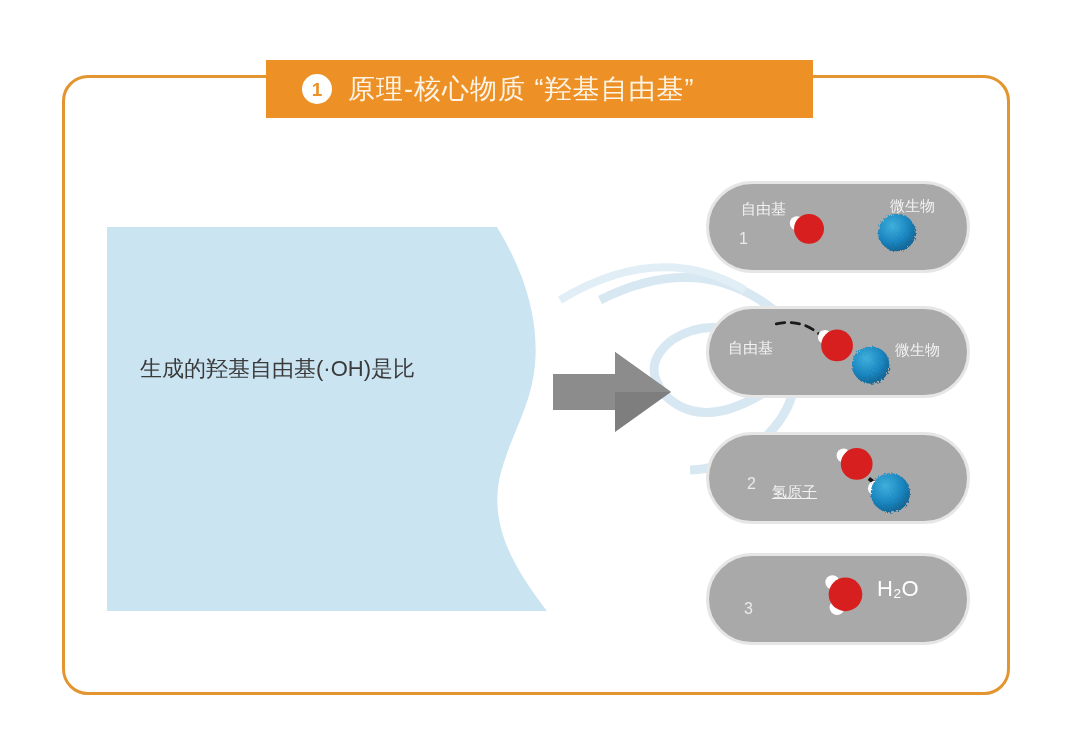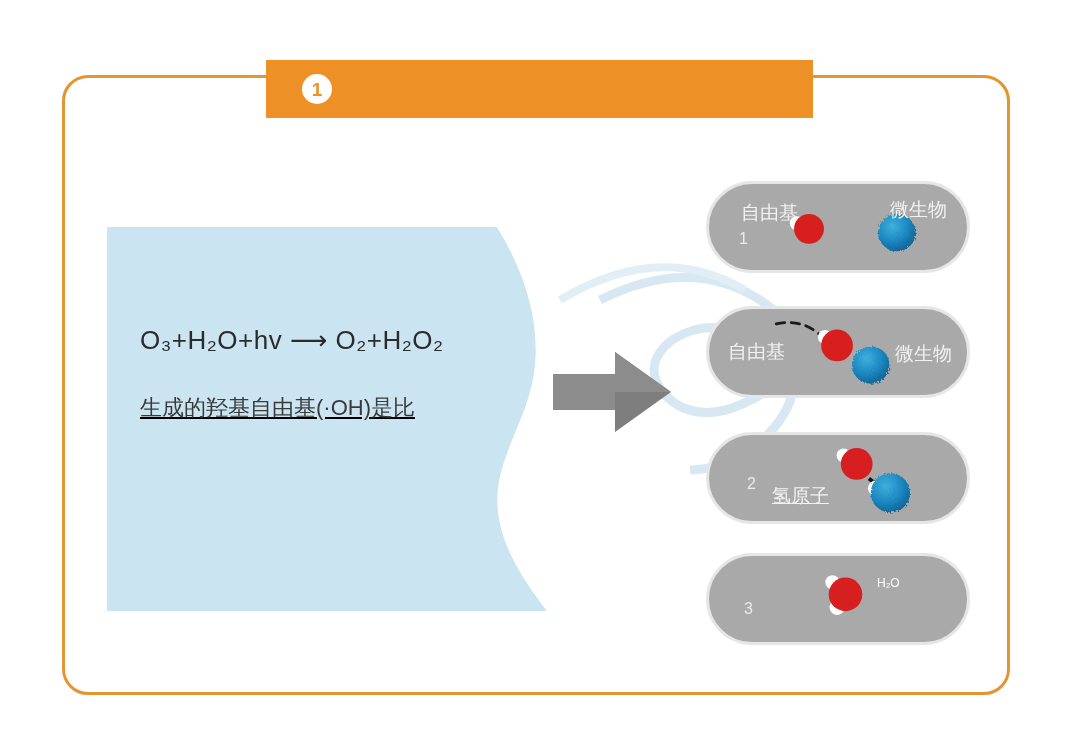--- a/index.html
+++ b/index.html
@@ -102,22 +102,21 @@
     z-index: 3;
   }
   .formula-line {
     font-size: 26px;
     color: #2b2b2b;
     letter-spacing: 0.5px;
     margin-bottom: 18px;
     white-space: nowrap;
   }
   #description-block {
-    margin-top: 36px;
-    text-decoration: underline;
+    margin-top: 28px;
   }
   .desc-line {
     font-size: 22px;
     color: #3a3a3a;
     line-height: 1.45;
     white-space: nowrap;
   }
 
   
   #flow-arrow {
@@ -140,34 +139,34 @@
     z-index: 3;
   }
   #stage-panel-1 { top: 181px; }
   #stage-panel-2 { top: 306px; }
   #stage-panel-3 { top: 432px; }
   #stage-panel-4 { top: 553px; }
 
   .panel-label {
     position: absolute;
     color: #f2f2f2;
-    font-size: 19px;
+    font-size: 15px;
     white-space: nowrap;
     z-index: 4;
   }
   .panel-index {
     position: absolute;
     color: #eaeaea;
     font-size: 16px;
     z-index: 4;
   }
   .panel-formula {
     position: absolute;
     color: #ffffff;
-    font-size: 12px;
+    font-size: 22px;
     z-index: 4;
     white-space: nowrap;
   }
 
   .panel-art {
     position: absolute;
     left: 0; top: 0;
     width: 100%; height: 100%;
     z-index: 3;
     overflow: visible;
@@ -186,33 +185,33 @@
       <path d="M 560 300 Q 660 240 745 290"></path>
     </g>
   </svg>
   <div id="watermark-word">LASWIM</div>
 </div>
 
 <div id="card-frame"></div>
 
 <div id="title-banner">
   <div id="banner-number-badge">1</div>
+  <div id="banner-title-text">原理-核心物质 “羟基自由基”</div>
 </div>
 
 <div id="formula-panel">
   <svg width="455" height="384" viewBox="0 0 455 384">
     <path d="M 0 0
              L 390 0
              C 418 46 432 92 428 138
              C 424 182 400 214 392 254
              C 384 300 406 340 440 384
              L 0 384 Z" fill="#cbe4f2"></path>
   </svg>
   <div id="formula-content">
-    <div class="formula-line">O₃+H₂O+hv ⟶ O₂+H₂O₂</div>
     <div id="description-block">
       <div class="desc-line">生成的羟基自由基(·OH)是比</div>
     </div>
   </div>
 </div>
 
 <div id="flow-arrow">
   <svg width="120" height="80" viewBox="0 0 120 80">
     <path d="M 0 22 L 62 22 L 62 0 L 118 40 L 62 80 L 62 58 L 0 58 Z" fill="#7e7e7e"></path>
     <path d="M 0 22 L 62 22 L 62 0 L 118 40 L 62 40 L 62 58 L 0 58 Z" fill="#8c8c8c"></path>

